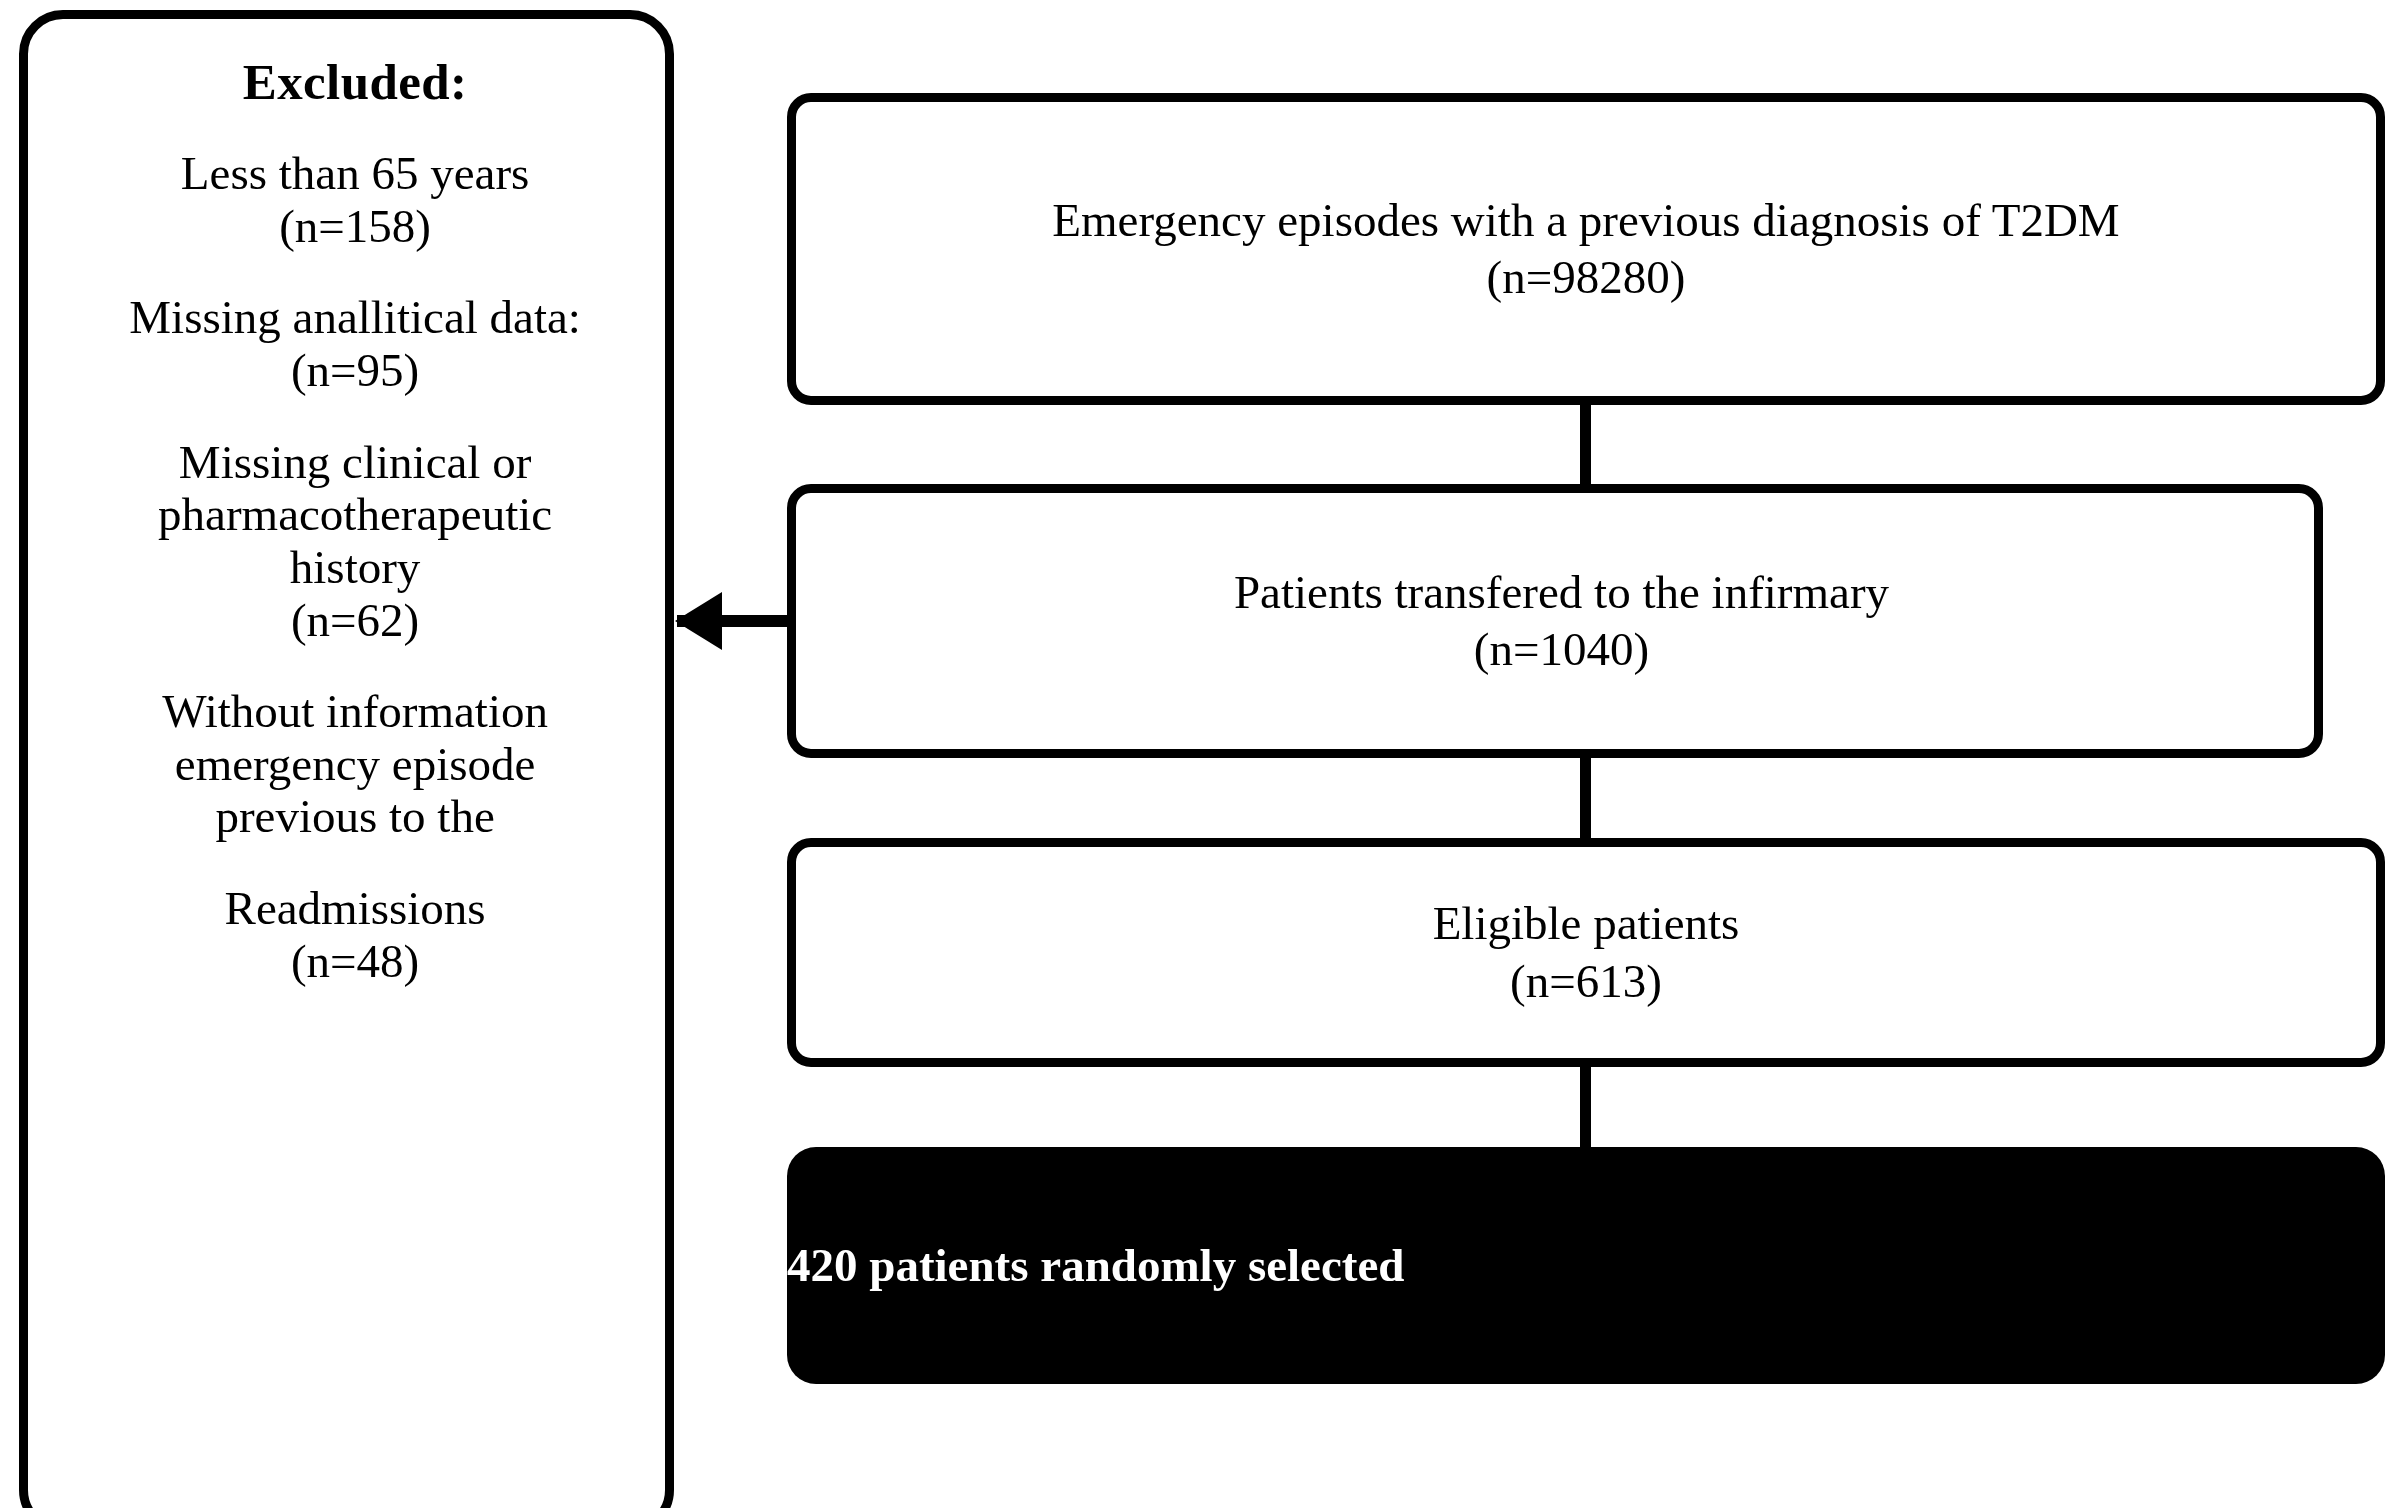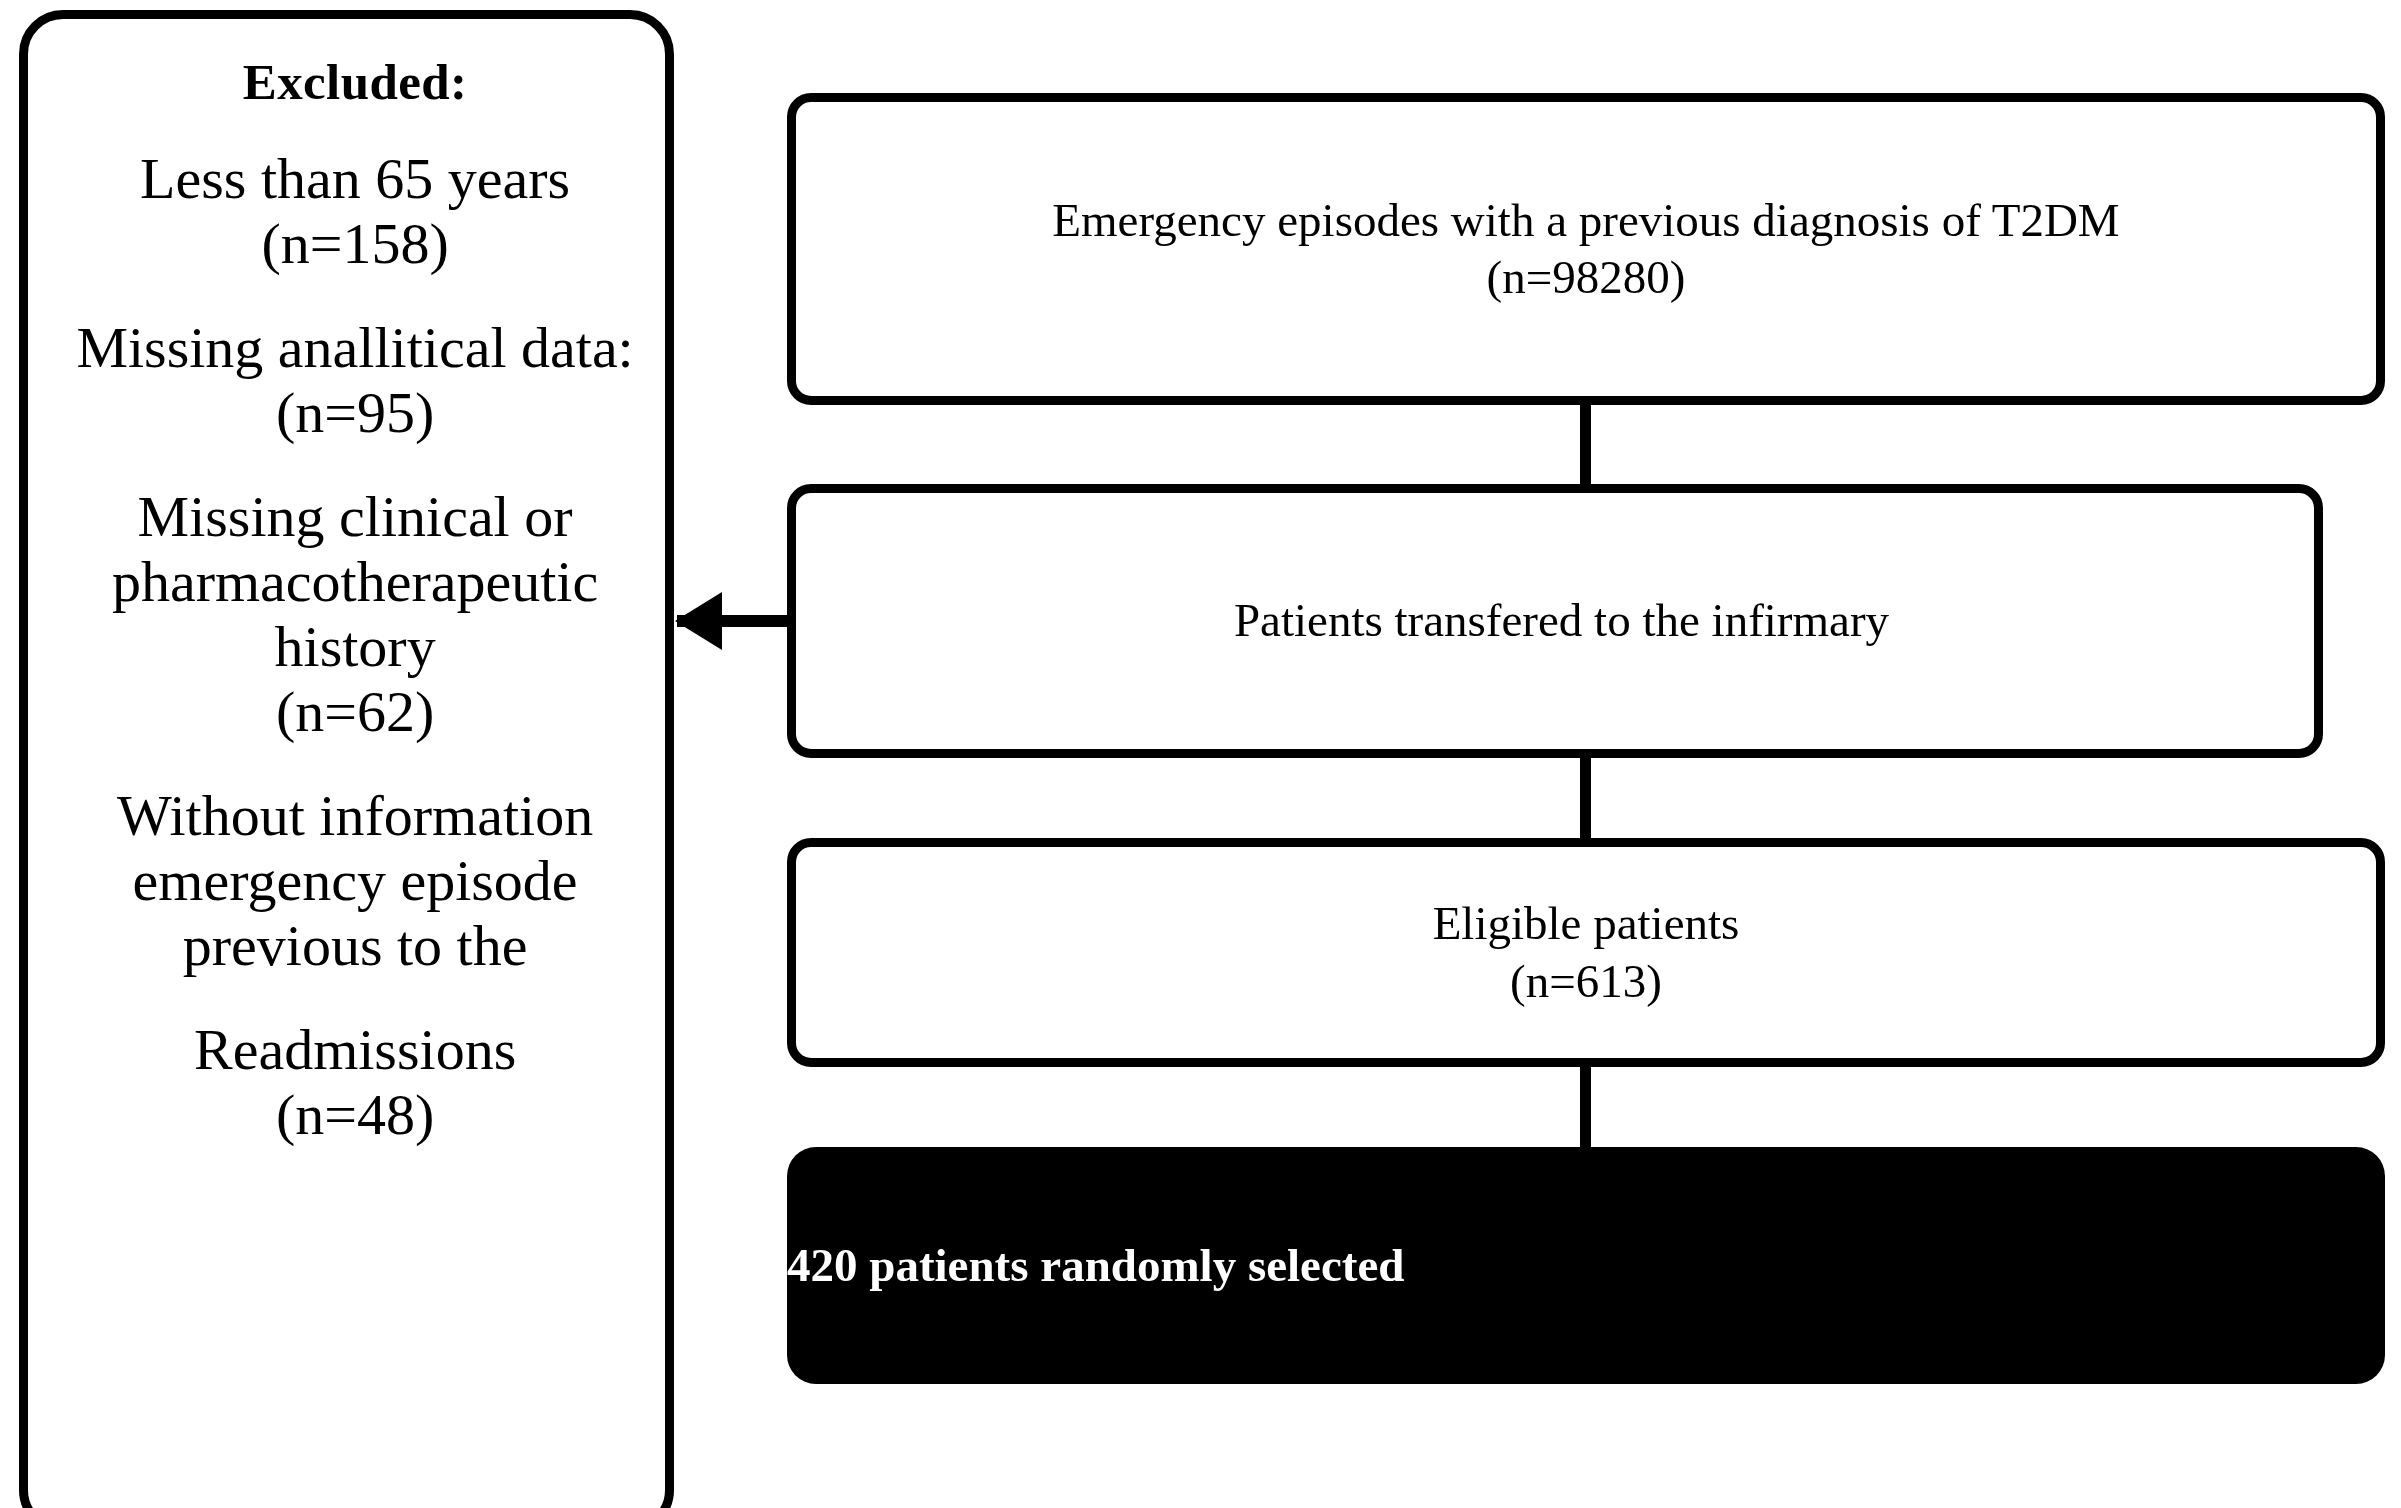--- a/index.html
+++ b/index.html
@@ -39,21 +39,21 @@
     text-align: center;
   }
   .excluded-title {
     font-size: 51px;
     font-weight: bold;
     line-height: 1.0;
     margin-top: 38px;
     letter-spacing: 0.4px;
   }
   .excluded-item {
-    font-size: 58px;
+    font-size: 47px;
     line-height: 1.12;
     margin-top: 39px;
   }
   .excluded-item .ln { display: block; white-space: nowrap; }
 
   
   .flow-box {
     position: absolute;
     border: 9.3px solid #000000;
     border-radius: 24px;
@@ -172,20 +172,21 @@
       <span class="ln">Emergency episodes with a previous diagnosis  of T2DM</span>
       <span class="ln">(n=98280)</span>
     </div>
   </div>
 
   <div class="v-connector" id="conn-1"></div>
 
   <div class="flow-box" id="box-transfered">
     <div class="txt">
       <span class="ln">Patients transfered to the infirmary</span>
+      <span class="ln">(n=1040)</span>
     </div>
   </div>
 
   <div id="arrow-exclude"></div>
 
   <div class="v-connector" id="conn-2"></div>
 
   <div class="flow-box" id="box-eligible">
     <div class="txt">
       <span class="ln">Eligible  patients</span>

